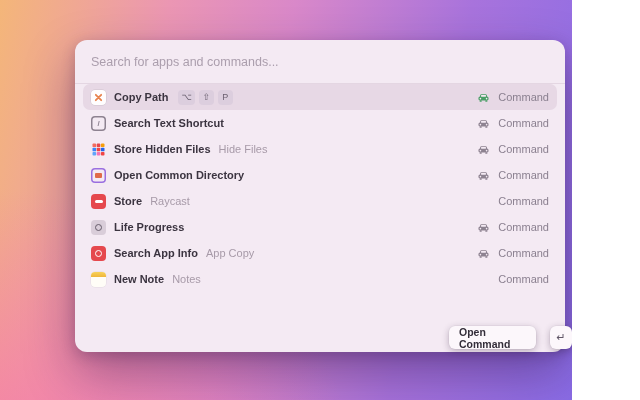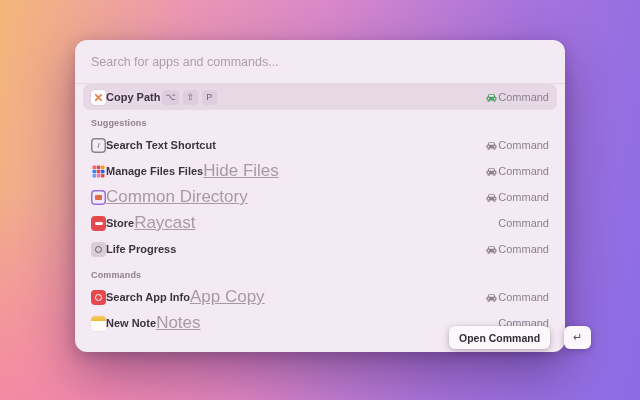--- a/index.html
+++ b/index.html
@@ -1,20 +1,20 @@
 <!DOCTYPE html>
 <html><head>
 <meta charset="utf-8">
 <style>
   * { margin:0; padding:0; box-sizing:border-box; }
   html,body { width:640px; height:400px; overflow:hidden; }
   body { font-family:"Liberation Sans", sans-serif; }
 
   .stage {
-    position:relative; width:640px; height:400px; overflow:hidden;
+    position:relative; width:572px; height:400px; overflow:hidden;
     background:
       radial-gradient(620px 420px at -6% 112%, rgba(246,120,172,0.80), rgba(246,120,172,0) 62%),
       linear-gradient(102deg, #f4b679 0%, #eb96b3 26%, #d988c9 45%, #a873dc 72%, #8a6ce6 100%);
   }
 
   .window {
     position:absolute; left:75px; top:40px; width:490px; height:312px;
     background:#f4eaf3; border-radius:12px; overflow:hidden;
     box-shadow:0 22px 50px rgba(40,14,60,0.38), 0 4px 14px rgba(40,14,60,0.22);
   }
@@ -30,27 +30,27 @@
   .searchbar input::placeholder { color:#ab9ead; }
 
   .list { padding:0 8px; height:268px; overflow:hidden; }
 
   .section-label {
     font-size:9px; font-weight:600; color:#8d8290;
     padding:8px 8px 4px; letter-spacing:0.15px;
   }
 
   .row {
-    height:26px; display:flex; align-items:center; gap:0;
+    height:26px; display:flex; align-items:center; gap:8px;
     padding:12px 8px; border-radius:7px;
   }
   .row.selected { background:#e7d8e5; }
 
   .title { font-size:11px; font-weight:600; color:#3b3440; white-space:nowrap; }
-  .subtitle { font-size:17px; color:#a79aa8; white-space:nowrap;text-decoration:underline; }
+  .subtitle { font-size:11px; color:#a79aa8; white-space:nowrap; }
   .spacer { flex:1; }
   .accessory { font-size:11px; color:#8b8090; }
   .acc-icon { display:flex; align-items:center; }
 
   .keys { display:flex; gap:4px; margin-left:2px; }
   .key {
     min-width:15px; height:15px; padding:0 3px; background:#dccede; border-radius:4px;
     font-size:9px; color:#6b6170; display:flex; align-items:center; justify-content:center;
   }
 
@@ -113,21 +113,20 @@
               <rect x="1.8" y="7.1" width="12.4" height="4.6" rx="1.8" fill="#4a9e66"></rect>
               <rect x="3.2" y="11.5" width="2.6" height="1.7" rx="0.7" fill="#4a9e66"></rect>
               <rect x="10.2" y="11.5" width="2.6" height="1.7" rx="0.7" fill="#4a9e66"></rect>
               <rect x="4.8" y="5" width="6.4" height="2" rx="0.9" fill="#f4eaf3"></rect>
               <circle cx="4.2" cy="9.4" r="1" fill="#f4eaf3"></circle>
               <circle cx="11.8" cy="9.4" r="1" fill="#f4eaf3"></circle>
             </svg>
           </span>
           <span class="accessory">Command</span>
         </div>
-        <div class="section-label">Suggestions</div>
         <div class="row">
           <span class="icon icon-text-shortcut">
             <span class="glyph">/</span>
           </span>
           <span class="title">Search Text Shortcut</span>
           <span class="spacer"></span>
           <span class="acc-icon">
             <svg width="13" height="13" viewBox="0 0 16 16">
               <path d="M3.2 7.6 L4 4.9 Q4.3 3.9 5.3 3.9 L10.7 3.9 Q11.7 3.9 12 4.9 L12.8 7.6 Z" fill="#8d8290"></path>
               <rect x="1.8" y="7.1" width="12.4" height="4.6" rx="1.8" fill="#8d8290"></rect>
@@ -147,41 +146,41 @@
               <rect x="4.7" y="0.5" width="3.6" height="3.6" rx="0.9" fill="#e5484d"></rect>
               <rect x="8.9" y="0.5" width="3.6" height="3.6" rx="0.9" fill="#f59e0b"></rect>
               <rect x="0.5" y="4.7" width="3.6" height="3.6" rx="0.9" fill="#3b82f6"></rect>
               <rect x="4.7" y="4.7" width="3.6" height="3.6" rx="0.9" fill="#ef4444"></rect>
               <rect x="8.9" y="4.7" width="3.6" height="3.6" rx="0.9" fill="#2563eb"></rect>
               <rect x="0.5" y="8.9" width="3.6" height="3.6" rx="0.9" fill="#60a5fa"></rect>
               <rect x="4.7" y="8.9" width="3.6" height="3.6" rx="0.9" fill="#f472b6"></rect>
               <rect x="8.9" y="8.9" width="3.6" height="3.6" rx="0.9" fill="#ef4444"></rect>
             </svg>
           </span>
-          <span class="title">Manage Files Files</span>
+          <span class="title">Store Hidden Files</span>
           <span class="subtitle">Hide Files</span>
           <span class="spacer"></span>
           <span class="acc-icon">
             <svg width="13" height="13" viewBox="0 0 16 16">
               <path d="M3.2 7.6 L4 4.9 Q4.3 3.9 5.3 3.9 L10.7 3.9 Q11.7 3.9 12 4.9 L12.8 7.6 Z" fill="#8d8290"></path>
               <rect x="1.8" y="7.1" width="12.4" height="4.6" rx="1.8" fill="#8d8290"></rect>
               <rect x="3.2" y="11.5" width="2.6" height="1.7" rx="0.7" fill="#8d8290"></rect>
               <rect x="10.2" y="11.5" width="2.6" height="1.7" rx="0.7" fill="#8d8290"></rect>
               <rect x="4.8" y="5" width="6.4" height="2" rx="0.9" fill="#f4eaf3"></rect>
               <circle cx="4.2" cy="9.4" r="1" fill="#f4eaf3"></circle>
               <circle cx="11.8" cy="9.4" r="1" fill="#f4eaf3"></circle>
             </svg>
           </span>
           <span class="accessory">Command</span>
         </div>
         <div class="row">
           <span class="icon icon-directory">
             <span class="folder"></span>
           </span>
-          <span class="subtitle">Common Directory</span>
+          <span class="title">Open Common Directory</span>
           <span class="spacer"></span>
           <span class="acc-icon">
             <svg width="13" height="13" viewBox="0 0 16 16">
               <path d="M3.2 7.6 L4 4.9 Q4.3 3.9 5.3 3.9 L10.7 3.9 Q11.7 3.9 12 4.9 L12.8 7.6 Z" fill="#8d8290"></path>
               <rect x="1.8" y="7.1" width="12.4" height="4.6" rx="1.8" fill="#8d8290"></rect>
               <rect x="3.2" y="11.5" width="2.6" height="1.7" rx="0.7" fill="#8d8290"></rect>
               <rect x="10.2" y="11.5" width="2.6" height="1.7" rx="0.7" fill="#8d8290"></rect>
               <rect x="4.8" y="5" width="6.4" height="2" rx="0.9" fill="#f4eaf3"></rect>
               <circle cx="4.2" cy="9.4" r="1" fill="#f4eaf3"></circle>
               <circle cx="11.8" cy="9.4" r="1" fill="#f4eaf3"></circle>
@@ -210,21 +209,20 @@
               <rect x="1.8" y="7.1" width="12.4" height="4.6" rx="1.8" fill="#8d8290"></rect>
               <rect x="3.2" y="11.5" width="2.6" height="1.7" rx="0.7" fill="#8d8290"></rect>
               <rect x="10.2" y="11.5" width="2.6" height="1.7" rx="0.7" fill="#8d8290"></rect>
               <rect x="4.8" y="5" width="6.4" height="2" rx="0.9" fill="#f4eaf3"></rect>
               <circle cx="4.2" cy="9.4" r="1" fill="#f4eaf3"></circle>
               <circle cx="11.8" cy="9.4" r="1" fill="#f4eaf3"></circle>
             </svg>
           </span>
           <span class="accessory">Command</span>
         </div>
-        <div class="section-label">Commands</div>
         <div class="row">
           <span class="icon icon-app-info">
             <span class="ring"></span>
           </span>
           <span class="title">Search App Info</span>
           <span class="subtitle">App Copy</span>
           <span class="spacer"></span>
           <span class="acc-icon">
             <svg width="13" height="13" viewBox="0 0 16 16">
               <path d="M3.2 7.6 L4 4.9 Q4.3 3.9 5.3 3.9 L10.7 3.9 Q11.7 3.9 12 4.9 L12.8 7.6 Z" fill="#8d8290"></path>

